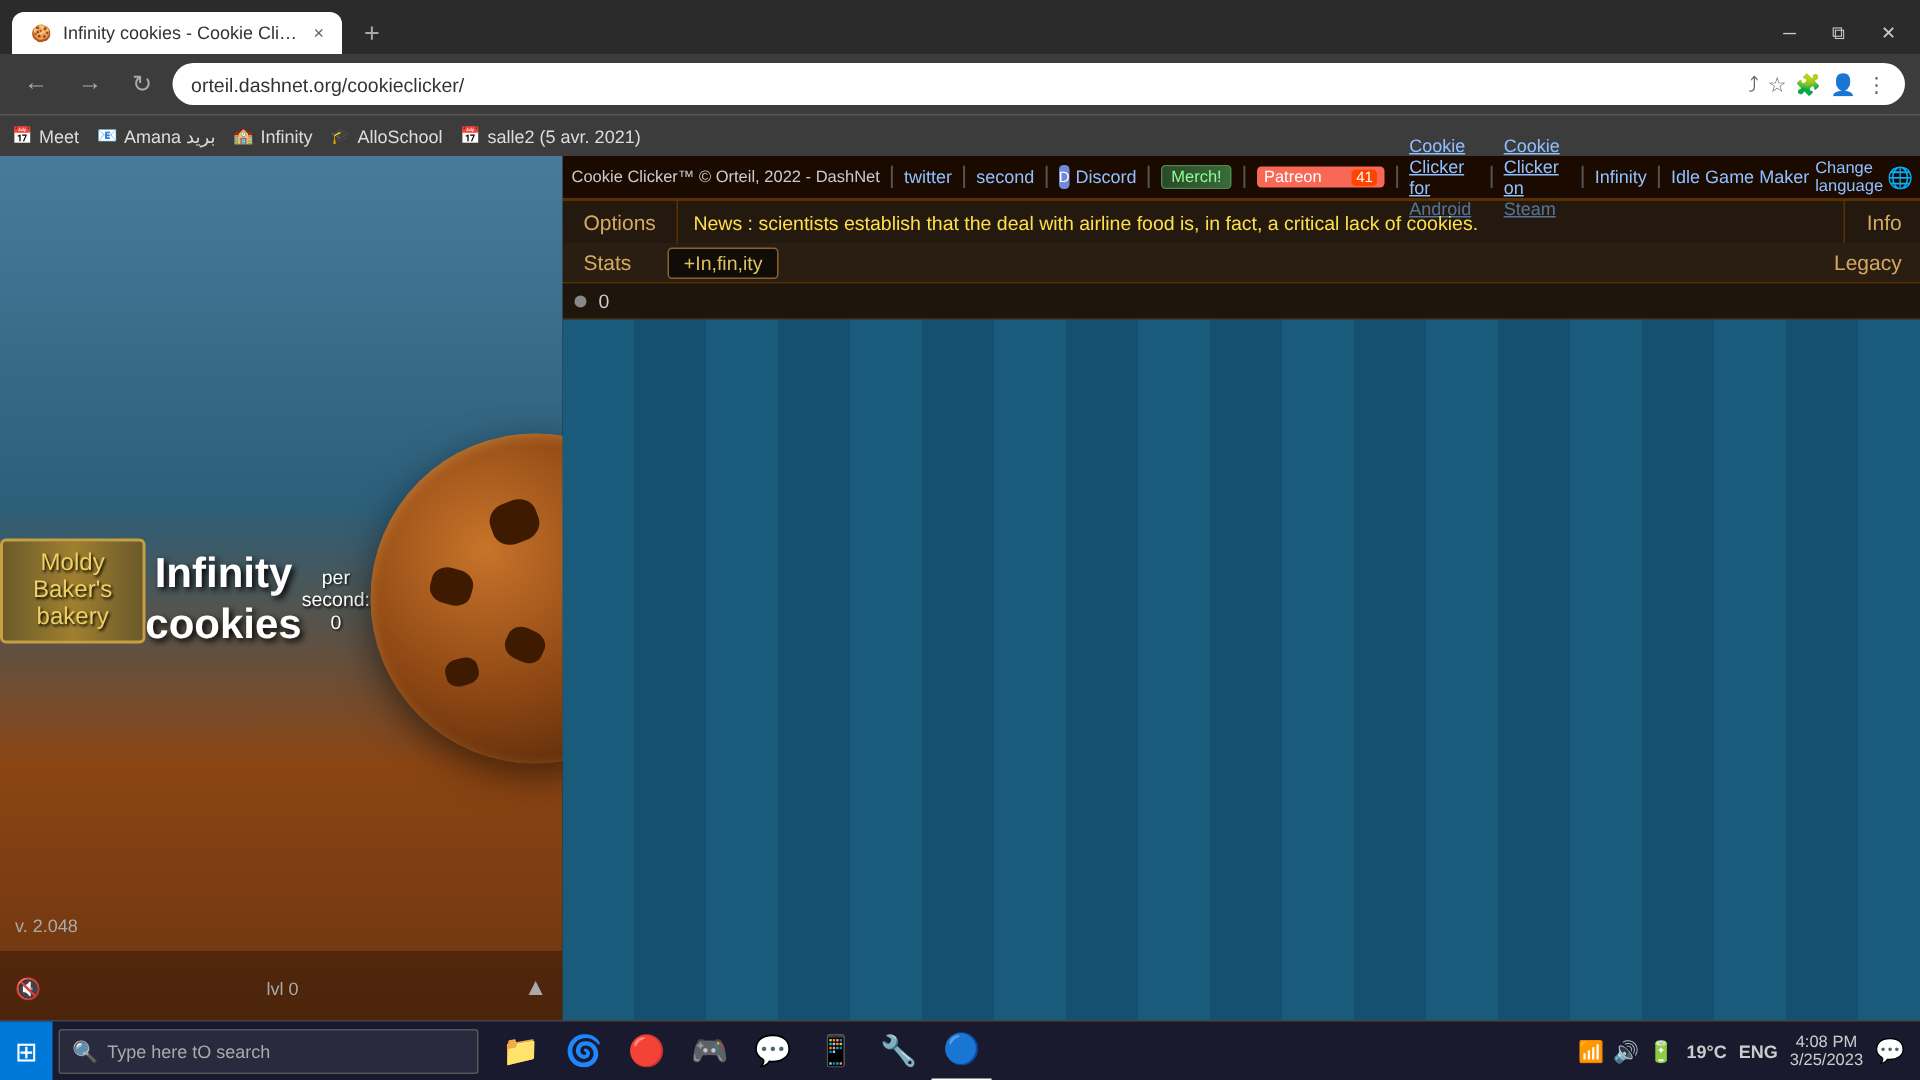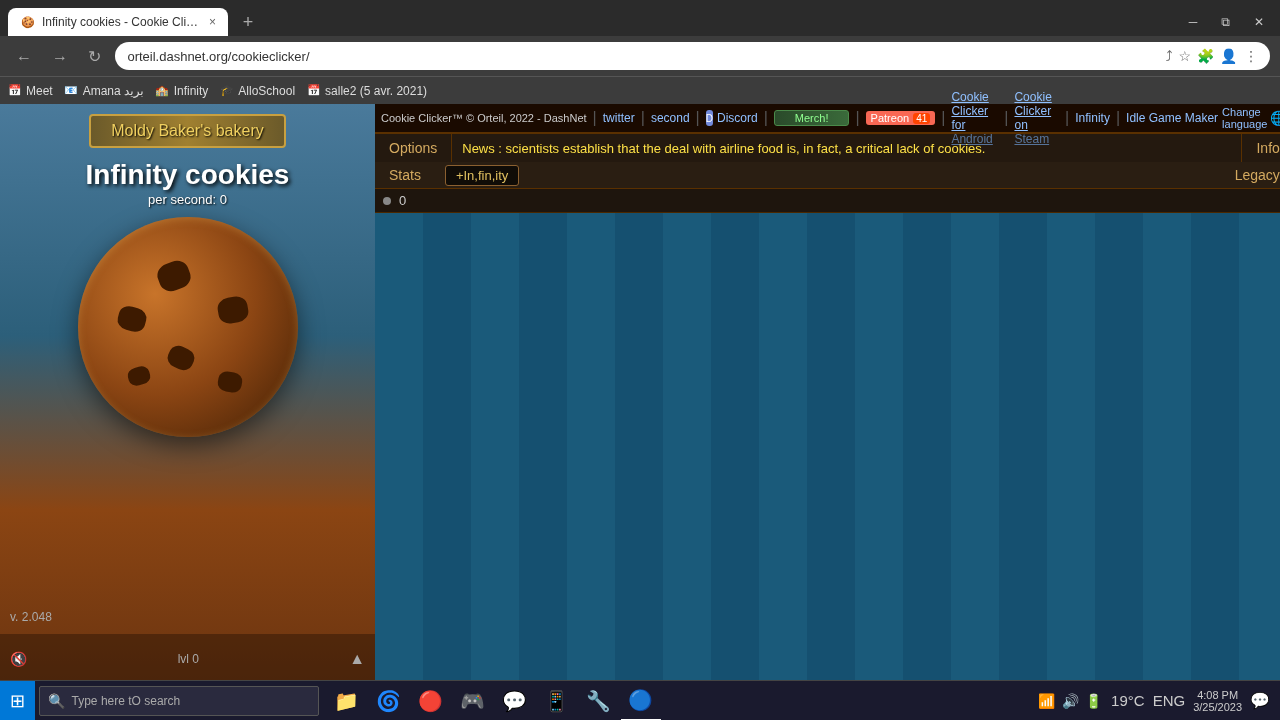--- a/index.html
+++ b/index.html
@@ -25,40 +25,40 @@
     .addr-icons { display: flex; gap: 6px; color: #666; font-size: 14px; }
 
     .bookmarks-bar { background: #3c3c3c; display: flex; align-items: center; padding: 3px 8px; height: 28px; gap: 12px; border-top: 1px solid #555; }
     .bookmark-item { display: flex; align-items: center; gap: 4px; font-size: 12px; color: #ddd; cursor: pointer; white-space: nowrap; }
     .bookmark-icon { width: 14px; height: 14px; font-size: 11px; }
 
     
     .game-container { display: flex; width: 100%; height: calc(720px - 104px - 36px); }
 
     
-    .left-panel { width: 375px; min-width: 375px; background: linear-gradient(180deg, #4a7a9b 0%, #2c5f7a 40%, #8b4513 70%, #6b3410 100%); position: relative; display: flex; flex-direction: column; align-items: center; padding-top: 10px; }
+    .left-panel { width: 375px; min-width: 375px; background: linear-gradient(180deg, #4a7a9b 0%, #2c5f7a 40%, #8b4513 70%, #6b3410 100%); position: relative; display: flex; align-items: center; padding-top: 10px; }
     .bakery-name-bar { background: linear-gradient(90deg, #6b5a2a, #a08030, #6b5a2a); border: 2px solid #c8a040; padding: 6px 20px; border-radius: 4px; margin-bottom: 10px; }
     .bakery-name { color: #f0d060; font-size: 16px; text-align: center; text-shadow: 1px 1px 2px #000; }
     .cookie-count { color: #fff; font-size: 28px; font-weight: bold; text-align: center; text-shadow: 2px 2px 4px #000; line-height: 1.2; }
     .cookie-count-sub { color: #fff; font-size: 13px; text-align: center; text-shadow: 1px 1px 2px #000; }
     .cookie-img { width: 220px; height: 220px; margin: 10px auto; cursor: pointer; border-radius: 50%; position: relative; }
     .cookie-circle { width: 220px; height: 220px; border-radius: 50%; background: radial-gradient(circle at 35% 35%, #c8742a, #8b4513 50%, #5c2d0a 80%); box-shadow: 0 8px 24px rgba(0,0,0,0.5), inset 0 2px 8px rgba(255,200,100,0.3); position: relative; overflow: hidden; }
     .choco-chip { position: absolute; background: #3d1a00; border-radius: 50%; }
     .version-text { position: absolute; bottom: 60px; left: 10px; color: #aaa; font-size: 12px; }
     .bottom-bar { position: absolute; bottom: 0; left: 0; right: 0; height: 50px; background: rgba(0,0,0,0.3); display: flex; align-items: center; justify-content: space-between; padding: 0 10px; }
     .mute-btn { color: #aaa; font-size: 14px; }
     .scroll-up-btn { color: #aaa; font-size: 16px; }
 
     
     .center-panel { flex: 1; background: #3d2b1a; display: flex; flex-direction: column; }
     .site-nav { display: flex; align-items: center; background: #1a0a00; width: 100%; padding: 4px 6px; flex-wrap: nowrap; gap: 4px; border-bottom: 2px solid #5a3000; height: 30px; }
     .site-link { color: #90c0ff; font-size: 12px; cursor: pointer; white-space: nowrap; }
     .discord-icon { display: inline-flex; align-items: center; justify-content: center; width: 20px; height: 16px; background: #7289da; border-radius: 3px; color: #fff; font-size: 10px; }
-    .merch-btn { background: linear-gradient(90deg, #2a4a2a, #3a6a3a); border: 1px solid #4a8a4a; color: #90ff90; font-size: 11px; padding: 1px 20px; border-radius: 3px; }
-    .patreon-btn { display: flex; align-items: center; gap: 4px; background: #f96854; border-radius: 3px; color: #fff; font-size: 11px; padding: 1px 5px; }
+    .merch-btn { background: linear-gradient(90deg, #2a4a2a, #3a6a3a); border: 1px solid #4a8a4a; color: #90ff90; font-size: 11px; padding: 1px 6px; border-radius: 3px; }
+    .patreon-btn { display: flex; align-items: center; gap: 20px; background: #f96854; border-radius: 3px; color: #fff; font-size: 11px; padding: 1px 5px; }
     .patreon-count { background: #ff4400; color: #fff; border-radius: 3px; font-size: 10px; padding: 0 3px; }
     .cookie-clicker-android { color: #90c0ff; font-size: 12px; text-decoration: underline; }
     .cookie-clicker-steam { color: #90c0ff; font-size: 12px; text-decoration: underline; }
     .change-lang { color: #90c0ff; font-size: 11px; margin-left: auto; display: flex; align-items: center; gap: 3px; }
     .globe-icon { font-size: 14px; }
 
     .game-menu-row { display: flex; align-items: center; background: rgba(0,0,0,0.4); }
     .menu-btn { color: #d4aa60; font-size: 14px; padding: 6px 14px; cursor: pointer; border-right: 1px solid #5a3000; }
     .news-ticker { flex: 1; color: #fde047; font-size: 13px; padding: 6px 10px; }
     .info-btn { color: #d4aa60; font-size: 14px; padding: 6px 14px; cursor: pointer; border-left: 1px solid #5a3000; }
@@ -78,21 +78,21 @@
     .taskbar { position: fixed; bottom: 0; left: 0; right: 0; height: 40px; background: #1a1a2e; display: flex; align-items: center; z-index: 100; border-top: 1px solid #444; }
     .start-btn { background: #0078d7; color: #fff; padding: 4px 10px; height: 40px; display: flex; align-items: center; cursor: pointer; }
     .windows-logo { font-size: 18px; }
     .search-bar { display: flex; align-items: center; background: #2a2a3e; border: 1px solid #555; height: 30px; margin: 0 4px; padding: 0 8px; border-radius: 2px; gap: 6px; width: 280px; }
     .search-icon-tb { color: #888; font-size: 14px; }
     .search-input-tb { color: #aaa; font-size: 12px; flex: 1; }
     .taskbar-apps { display: flex; align-items: center; gap: 2px; margin: 0 4px; }
     .tb-app { width: 40px; height: 40px; display: flex; align-items: center; justify-content: center; font-size: 20px; cursor: pointer; }
     .tb-app.active { border-bottom: 2px solid #fff; }
     .taskbar-right { margin-left: auto; display: flex; align-items: center; gap: 8px; padding-right: 10px; }
-    .tb-status { color: #ccc; font-size: 15px; }
+    .tb-status { color: #ccc; font-size: 12px; font-weight: bold; }
     .tb-time { color: #ccc; font-size: 11px; text-align: center; }
     .tb-icons { display: flex; align-items: center; gap: 6px; color: #ccc; font-size: 14px; }
 
     
     .nav-sep { color: #555; margin: 0 2px; }
   </style>
 </head>
 <body>
 
 <div class="browser-chrome">

